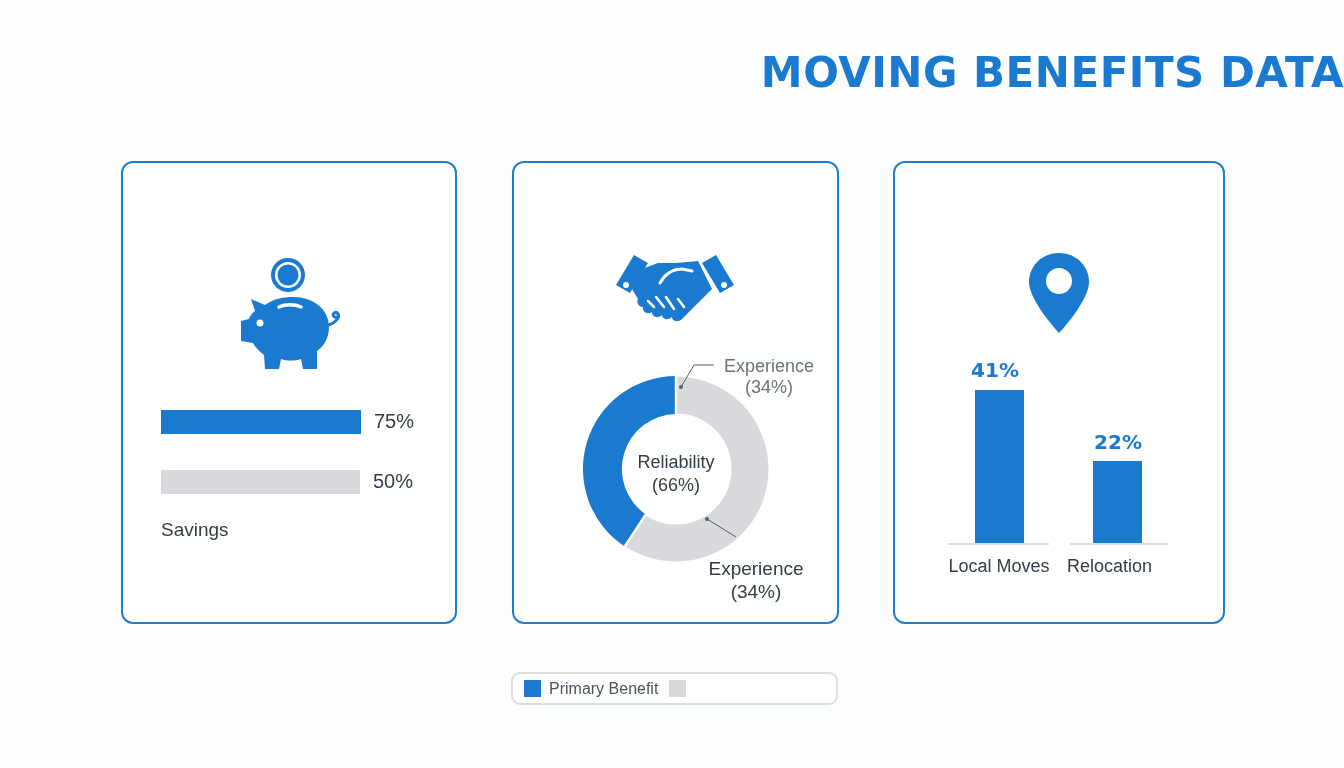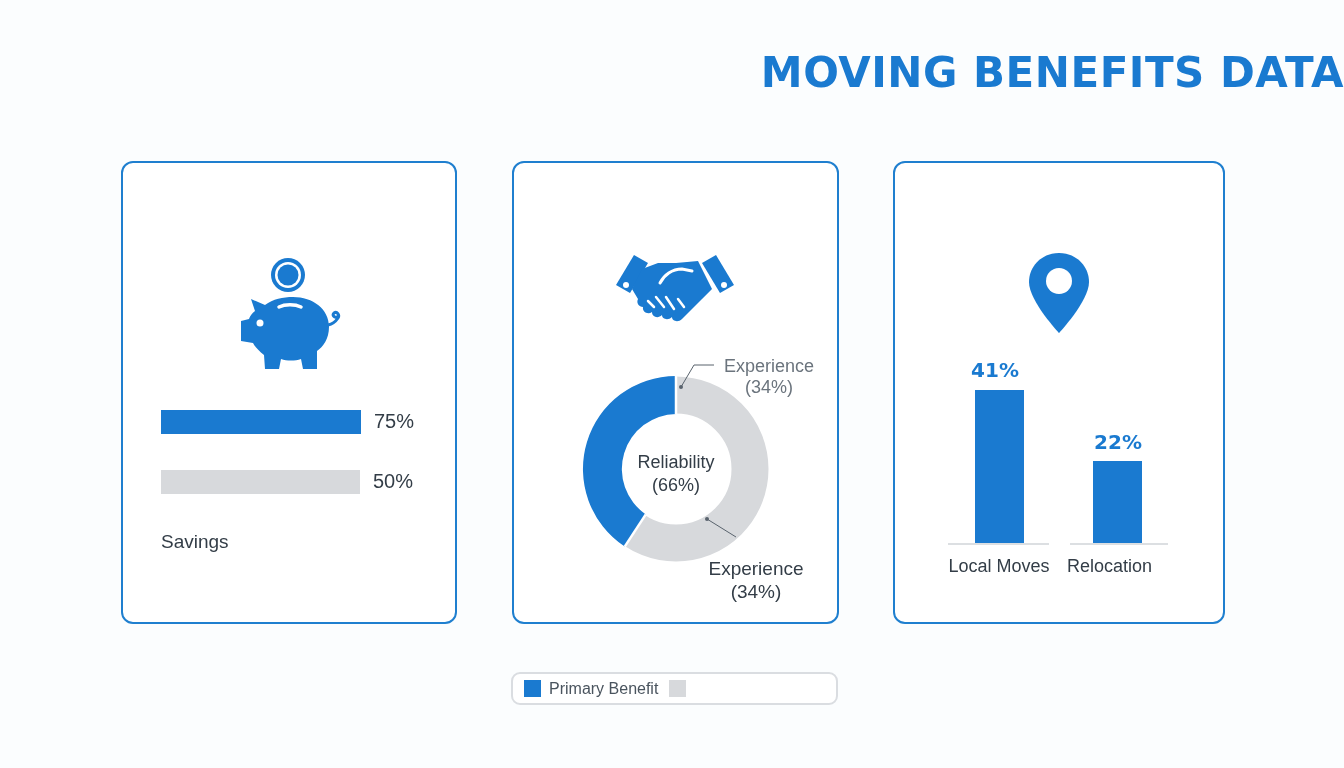--- a/index.html
+++ b/index.html
@@ -41,21 +41,21 @@
 
     <circle cx="23" cy="68" r="3.5" fill="#ffffff"></circle>
   </svg>
 
   <div class="bar-h" style="left:38px; top:247px; width:200px; background:#1a7ad0;"></div>
   <div class="pct" style="left:251px; top:247px;">75%</div>
 
   <div class="bar-h" style="left:38px; top:307px; width:199px; background:#d7d9dc;"></div>
   <div class="pct" style="left:250px; top:307px;">50%</div>
 
-  <div class="lbl" style="left:38px; top:368px;">Savings</div>
+  <div class="lbl" style="left:38px; top:356px;">Savings</div>
 </div>
 
 <div class="card" style="left:512px; width:327px;">
 
   <svg class="abs" style="left:98px; top:86px;" width="126" height="76" viewBox="0 0 126 76">
 
     <path d="M4 36 L22 6 L36 14 L18 44 Z" fill="#1a7ad0"></path>
     <circle cx="14" cy="36" r="3" fill="#ffffff"></circle>
 
     <path d="M122 36 L104 6 L90 14 L108 44 Z" fill="#1a7ad0"></path>

